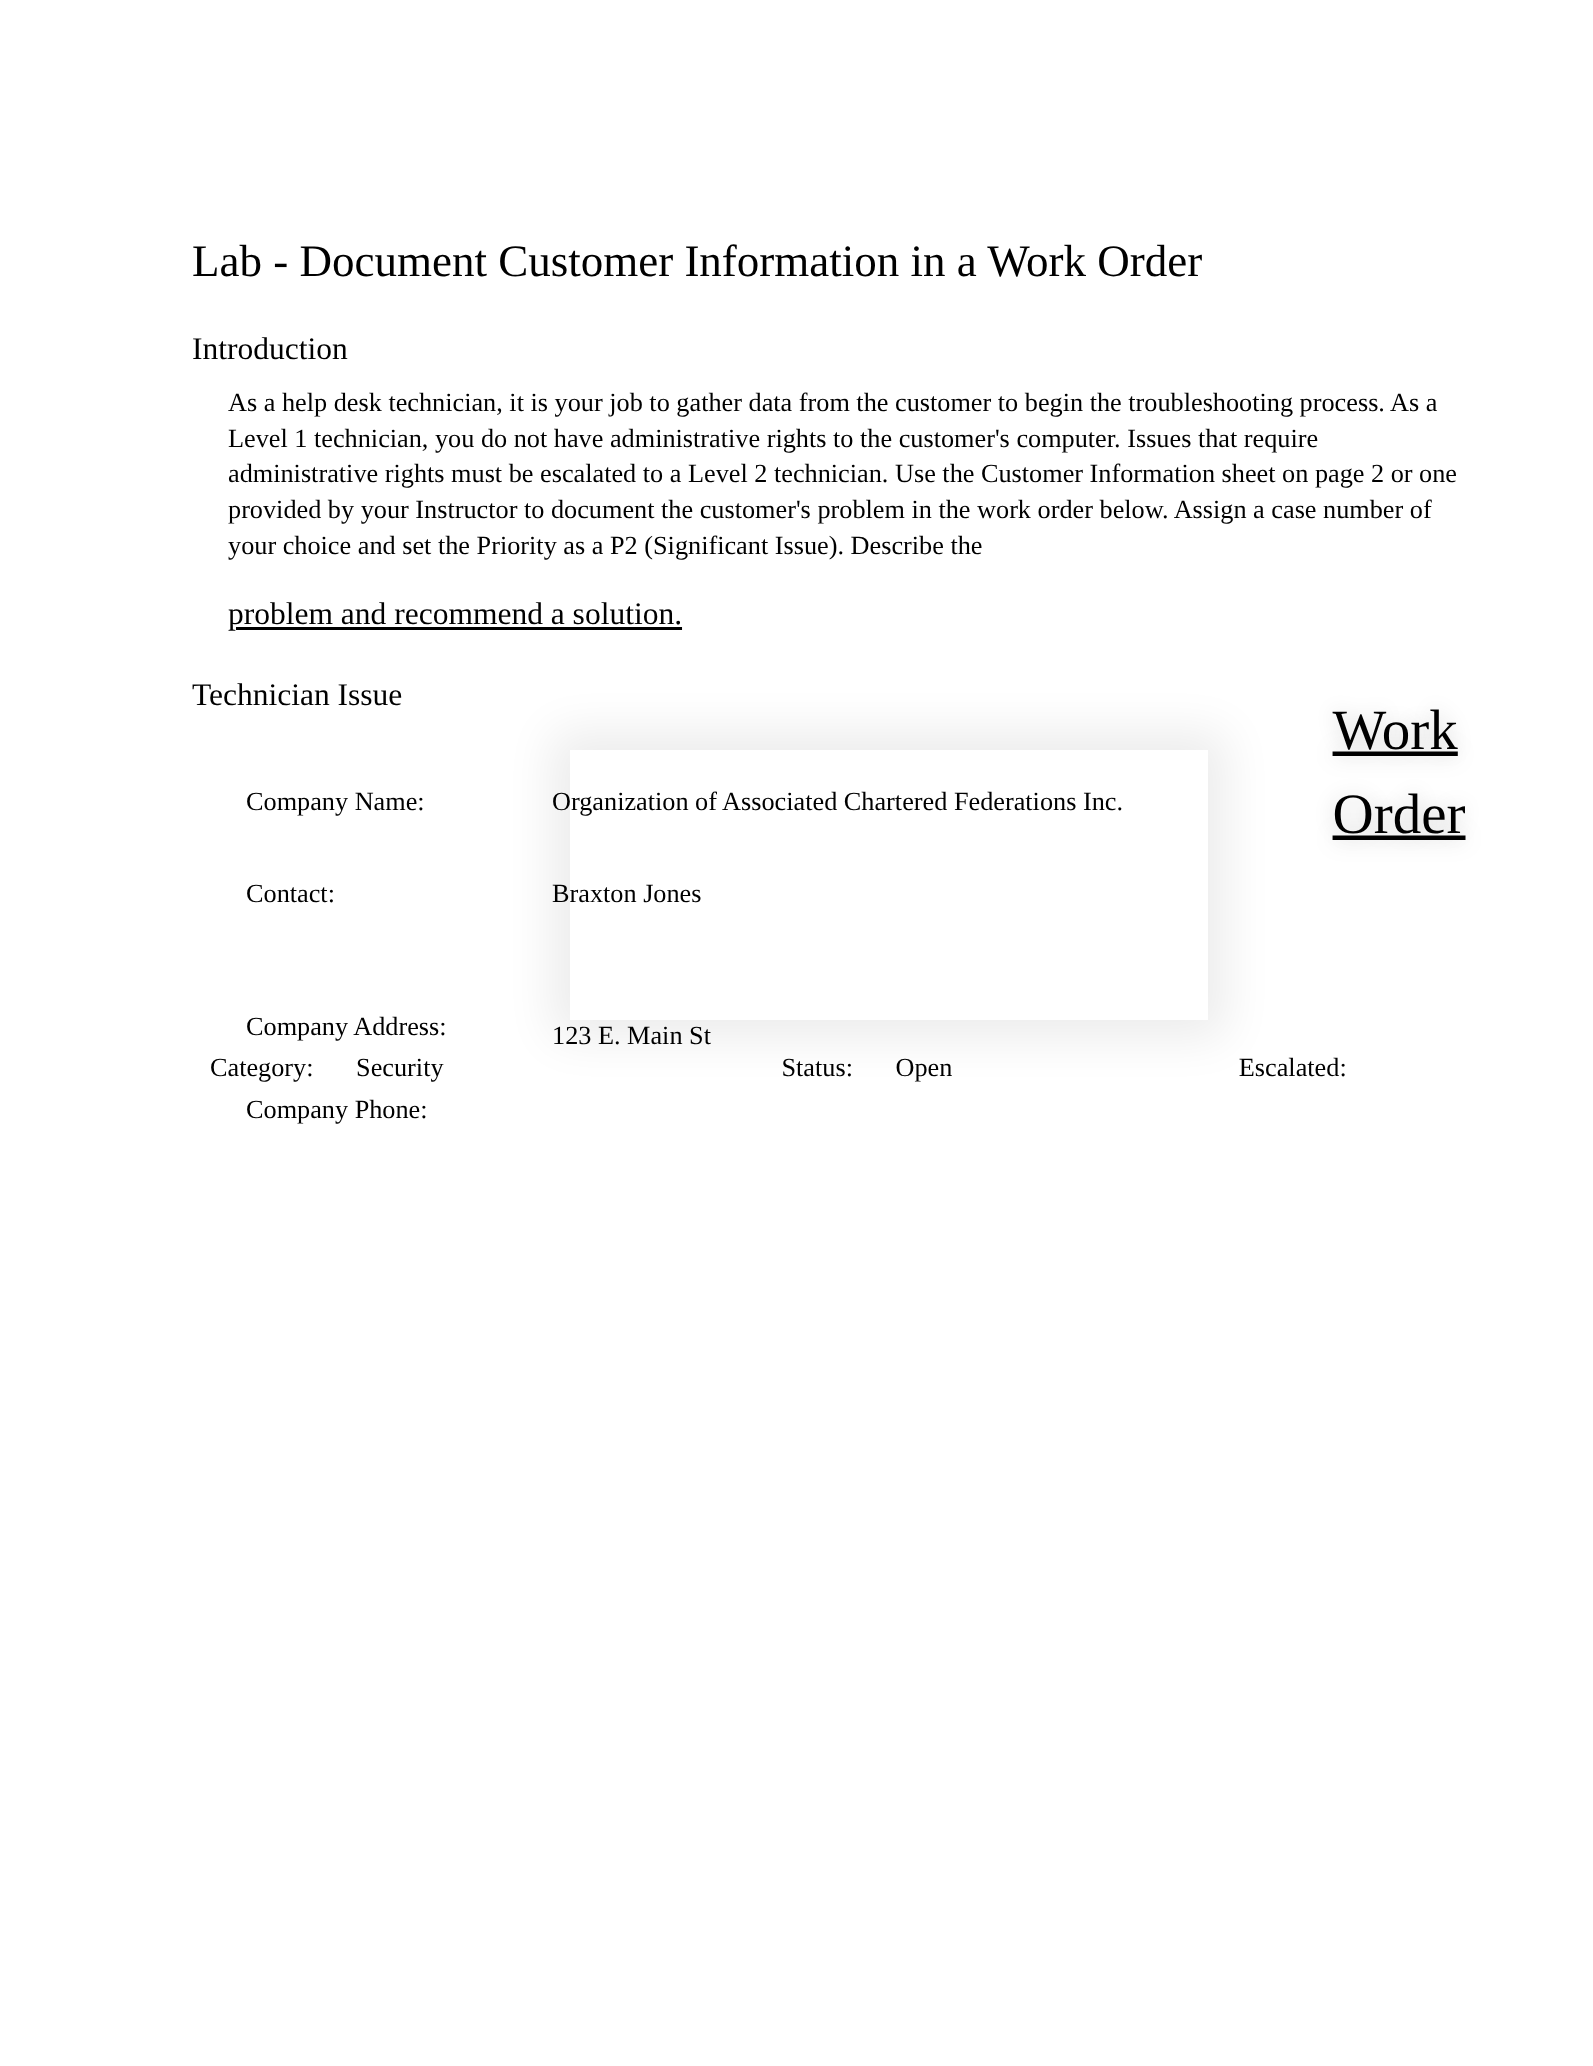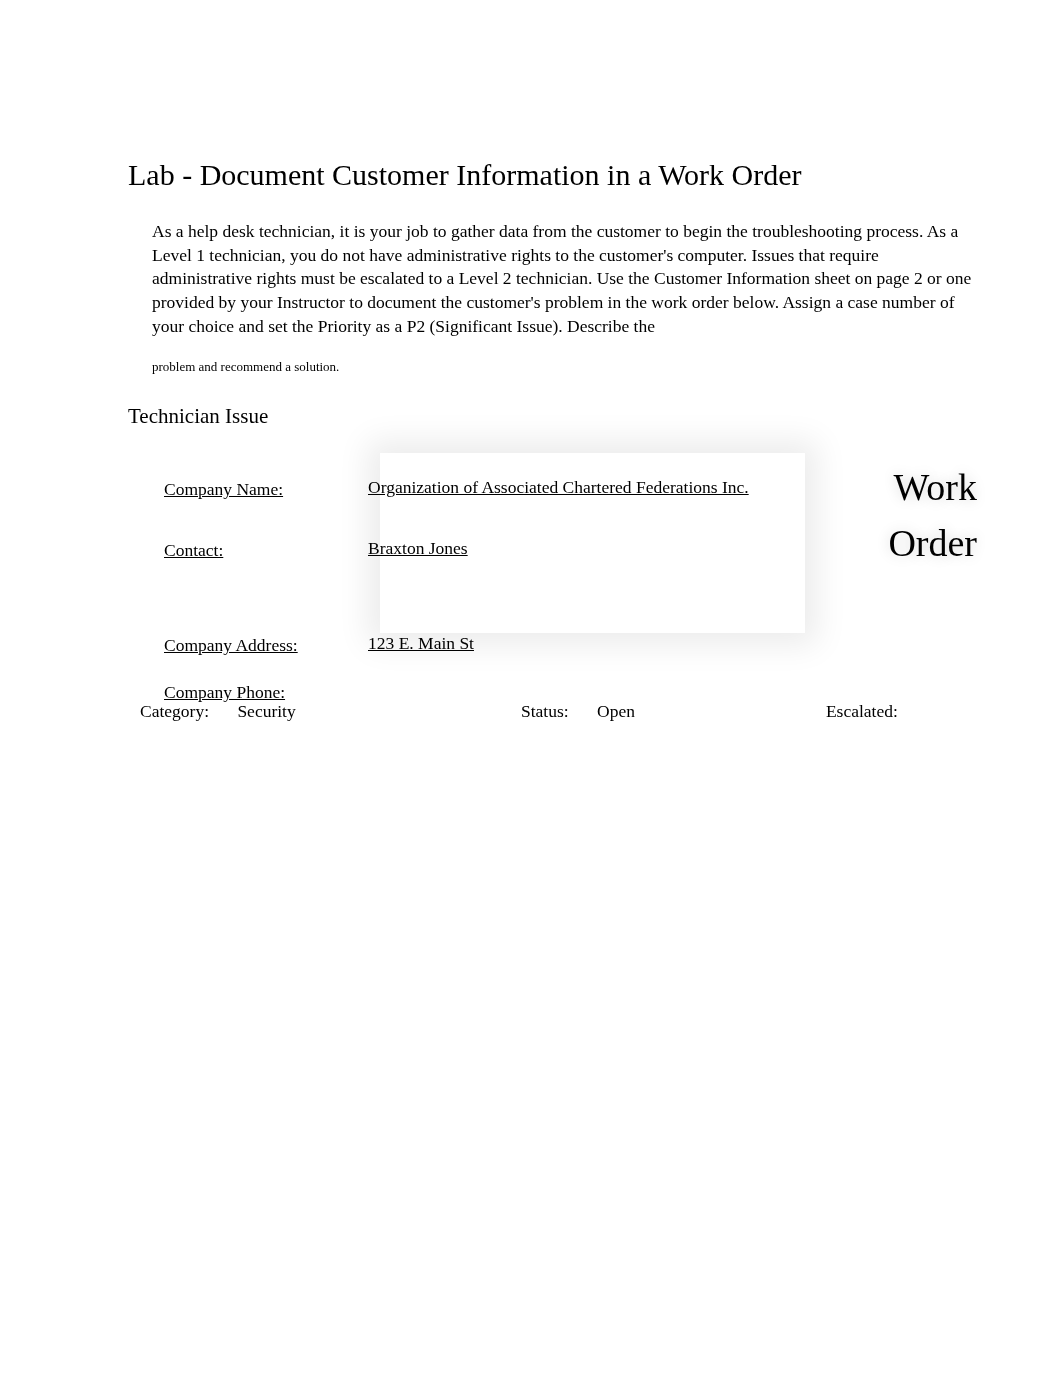--- a/index.html
+++ b/index.html
@@ -29,39 +29,39 @@
       margin-bottom: 10px;
     }
     .intro-text {
       font-size: 17.5px;
       line-height: 1.35;
       margin-left: 36px;
       margin-bottom: 20px;
       max-width: 840px;
     }
     .intro-text2 {
-      font-size: 13px;
+      font-size: 21px;
       line-height: 1.35;
       margin-left: 36px;
       margin-bottom: 28px;
+      text-decoration: underline;
     }
     .tech-sheet {
       position: relative;
       margin-top: 8px;
     }
     .info-block {
       position: relative;
       margin-left: 12px;
       padding-top: 10px;
     }
     .info-row {
       display: flex;
-      align-items: flex-end;
+      align-items: center;
       margin-bottom: 6px;
-      text-decoration: underline;
     }
     .info-label {
       font-size: 17.5px;
       width: 180px;
       flex-shrink: 0;
     }
     .info-value-box {
       width: 400px;
       font-size: 17.5px;
       padding: 2px 0;
@@ -75,23 +75,24 @@
       box-shadow: 0 0 30px 12px rgba(0,0,0,0.08);
       pointer-events: none;
       background: transparent;
       z-index: -1;
     }
     .work-order-label {
       position: absolute;
       right: 85px;
       top: 418px;
       font-size: 38px;
-      text-align: right;
+      text-align: left;
       line-height: 1.15;
       text-shadow: 0 0 14px rgba(0,0,0,0.18);
+      text-decoration: underline;
     }
     .status-row {
       position: absolute;
       left: 80px;
       top: 653px;
       width: 900px;
       display: flex;
       font-size: 17.5px;
       gap: 48px;
     }
@@ -105,20 +106,21 @@
       width: 200px;
     }
     .r-gap-1 { height: 10px; }
   </style>
 </head>
 <body>
 
 <div class="page">
   <h1 class="title">Lab - Document Customer Information in a Work Order</h1>
 
+  <h2 class="section-heading">Introduction</h2>
   <p class="intro-text">As a help desk technician, it is your job to gather data from the customer to begin the troubleshooting process. As a Level 1 technician, you do not have administrative rights to the customer's computer. Issues that require administrative rights must be escalated to a Level 2 technician. Use the Customer Information sheet on page 2 or one provided by your Instructor to document the customer's problem in the work order below. Assign a case number of your choice and set the Priority as a P2 (Significant Issue). Describe the</p>
   <p class="intro-text2">problem and recommend a solution.</p>
 
   <h2 class="section-heading">Technician Issue</h2>
 
   <div class="tech-sheet">
     <div class="glow-box"></div>
     <div class="info-block">
 
       <div class="info-row">

